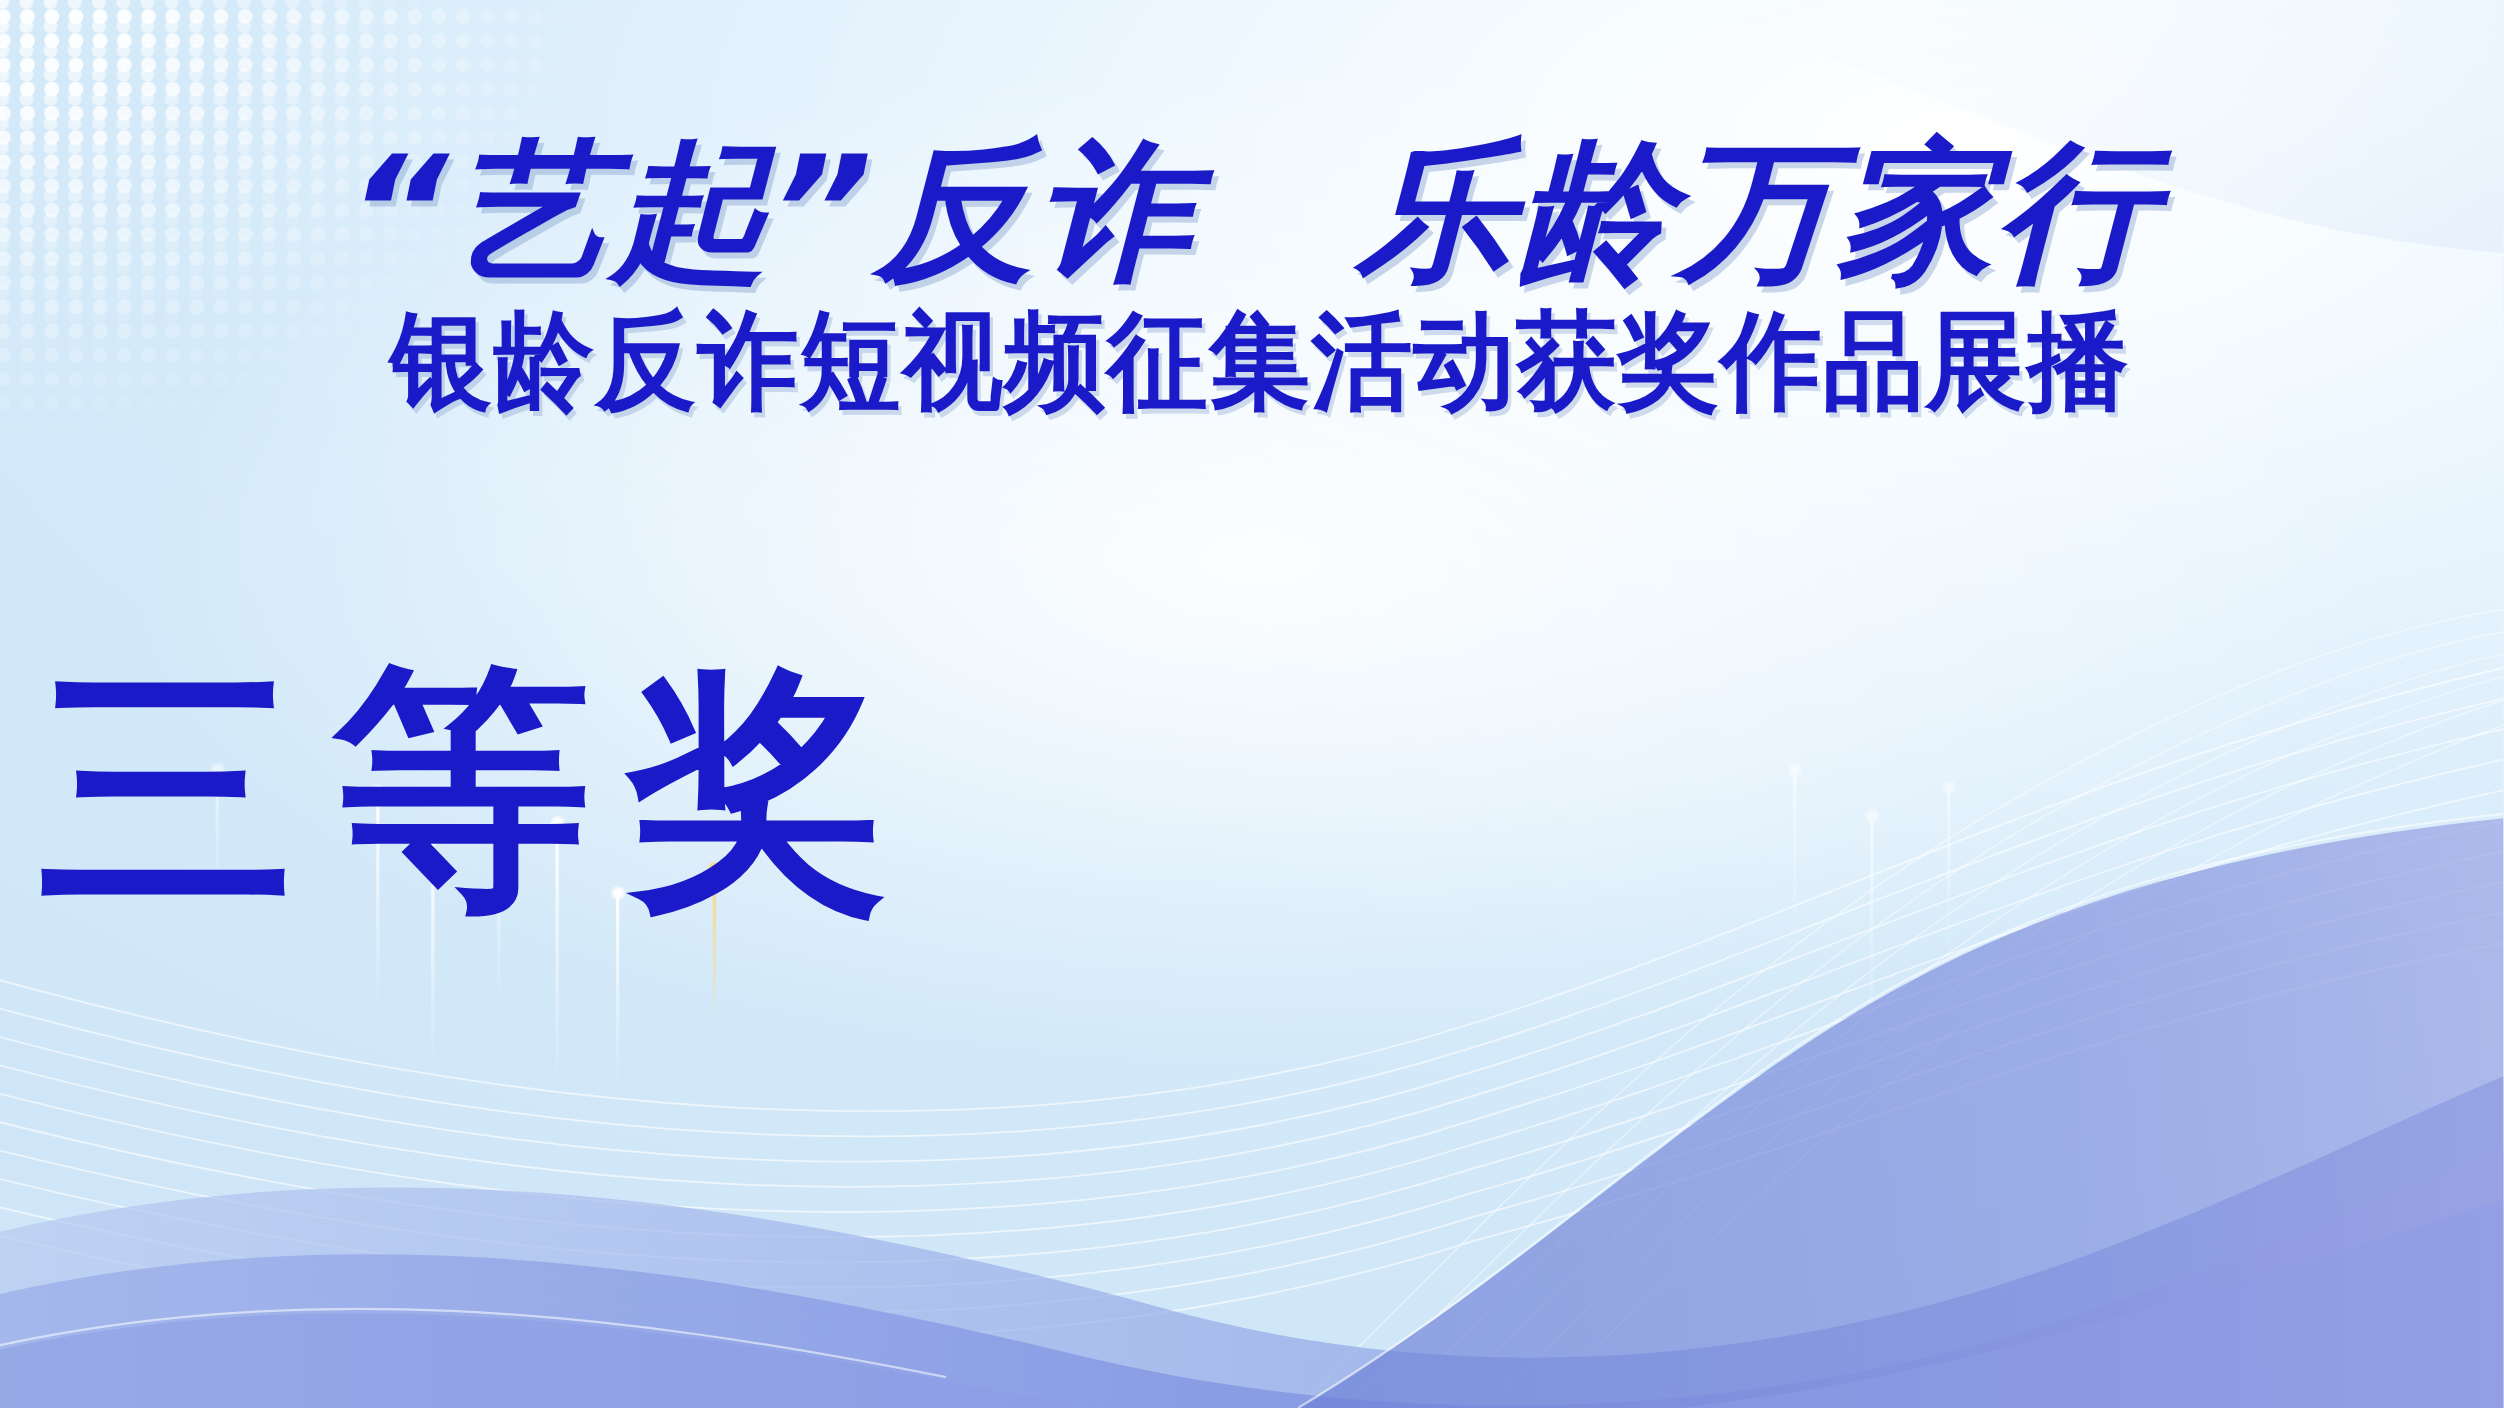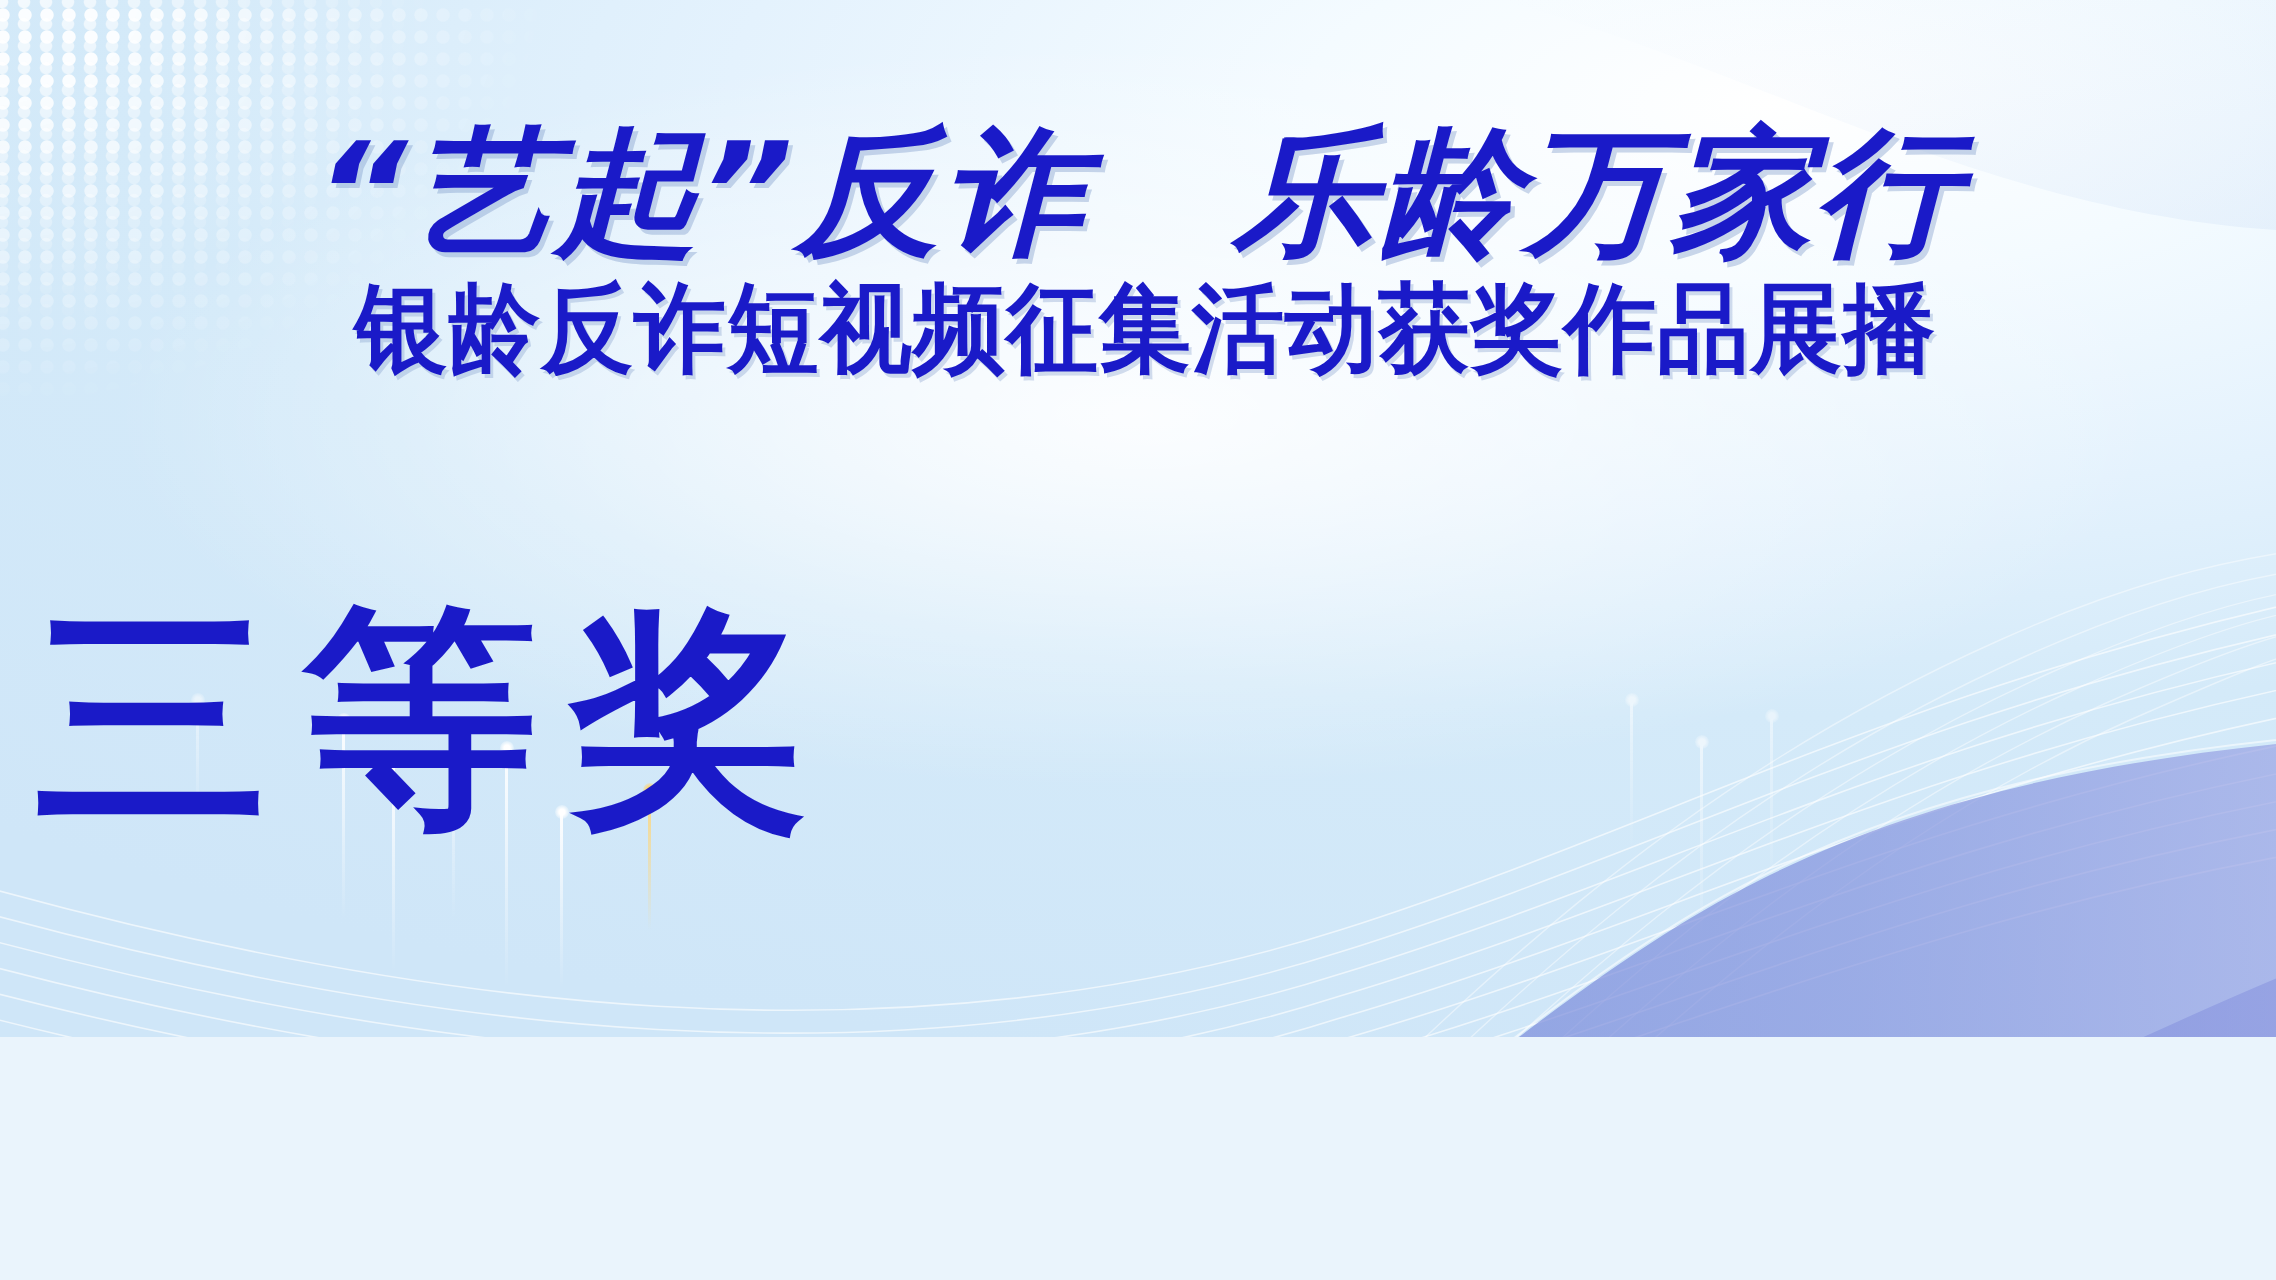--- a/index.html
+++ b/index.html
@@ -3,21 +3,21 @@
 <meta charset="utf-8">
 <title>Poster</title>
 <style>
   html,body{margin:0;padding:0;}
   body{
     width:2276px;height:1280px;overflow:hidden;
     font-family:"Liberation Sans","DejaVu Sans",sans-serif;
     background:#eaf4fc;
   }
   #poster{
-    position:relative;width:2276px;height:1037px;overflow:hidden;
+    position:relative;width:2276px;height:1280px;overflow:hidden;
     background:
       radial-gradient(115% 95% at 78% 10%, #ffffff 0%, #f4fbff 18%, #e4f2fd 40%, #d4eaf9 62%, #cfe6f8 100%);
   }
   
   .layer{position:absolute;inset:0;pointer-events:none;}
 
   
   .wash{
     background:
       radial-gradient(60% 48% at 50% 40%, rgba(255,255,255,.88) 0%, rgba(255,255,255,.35) 45%, rgba(255,255,255,0) 75%);

